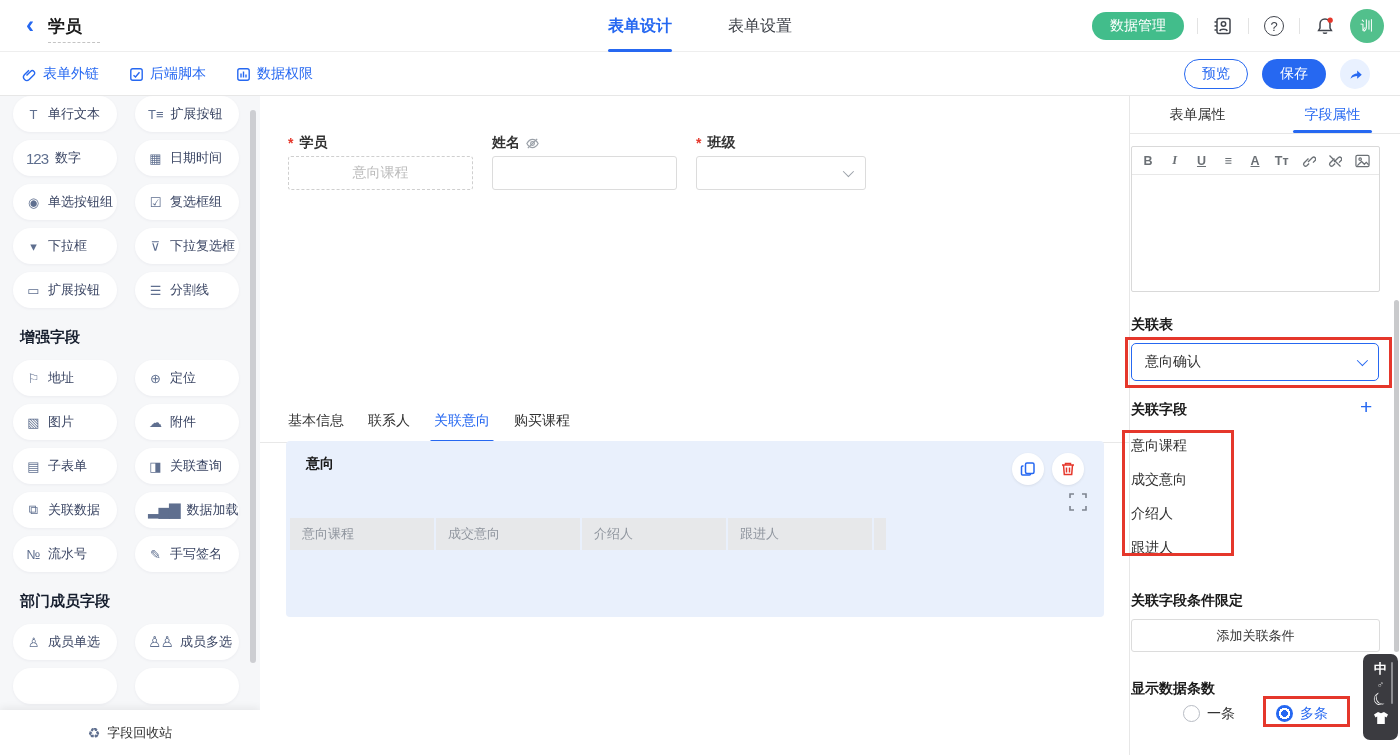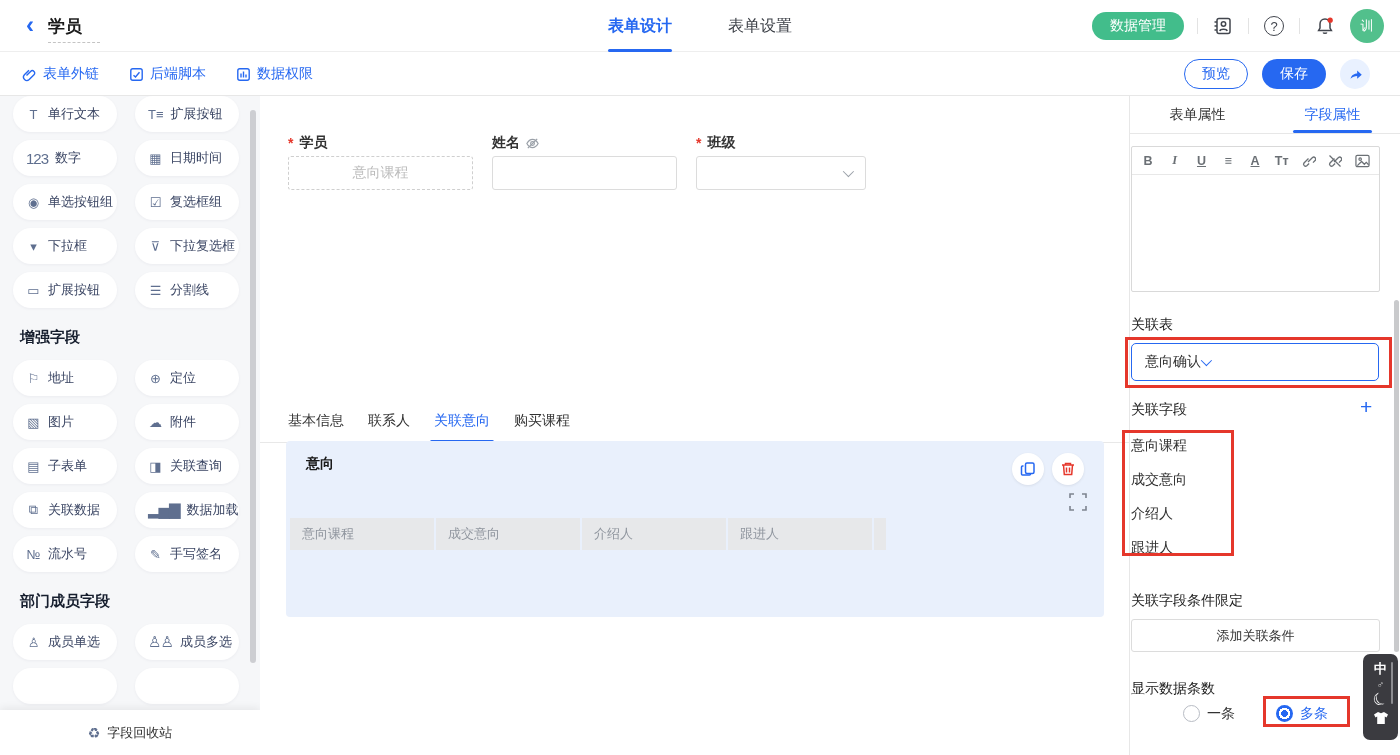--- a/index.html
+++ b/index.html
@@ -72,22 +72,22 @@
   #props { position:absolute; top:96px; left:1129px; width:271px; height:659px; background:#fff; border-left:1px solid #e7e7e7; }
   .ptabs { position:absolute; top:0; left:0; width:100%; height:38px; border-bottom:1px solid #e7e7e7; display:flex; }
   .ptab { position:relative; flex:1; display:flex; align-items:center; justify-content:center; font-size:14px; color:#333; cursor:pointer; }
   .ptab.active { color:#2668f1; }
   .ptab.active::after { content:""; position:absolute; left:28px; right:28px; bottom:0; height:3px; background:#2668f1; border-radius:2px; }
   .editor { position:absolute; top:50px; left:1px; width:249px; height:146px; border:1px solid #d9d9d9; border-radius:2px; background:#fff; }
   .editor-bar { height:28px; border-bottom:1px solid #e8e8e8; display:flex; align-items:center; justify-content:space-between; padding:0 9px; }
   .etool { font-size:12.5px; color:#6b7075; cursor:pointer; min-width:14px; text-align:center; font-weight:bold; }
   .etool.u { text-decoration:underline; }
   .etool.i { font-style:italic; font-family:"Liberation Serif","DejaVu Serif",serif; }
-  .plabel { position:absolute; left:1px; font-size:14px; font-weight:normal; color:#1a1a1a; }
-  .pselect { position:absolute; top:247px; left:1px; width:248px; height:38px; border:1.5px solid #2668f1; border-radius:5px; display:flex; align-items:center; padding:3px 13px; font-size:14px; color:#333; cursor:pointer; background:#fff; }
+  .plabel { position:absolute; left:1px; font-size:14px; font-weight:bold; color:#1a1a1a; }
+  .pselect { position:absolute; top:247px; left:1px; width:248px; height:38px; border:1.5px solid #2668f1; border-radius:5px; display:flex; align-items:center; justify-content:space-between; padding:3px 13px; font-size:14px; color:#333; cursor:pointer; background:#fff; }
   .pselect .chev { border-color:#2668f1; }
   .plus { position:absolute; top:301px; left:230px; font-size:21px; color:#2668f1; font-weight:400; cursor:pointer; line-height:20px; }
   .rel-item { position:absolute; left:1px; font-size:14px; color:#333; cursor:pointer; }
   .cond-btn { position:absolute; top:523px; left:1px; width:249px; height:33px; background:#fff; border:1px solid #dcdcdc; border-radius:3px; font-size:13px; color:#333; cursor:pointer; }
   .radio-row { position:absolute; top:607px; left:0; width:100%; height:22px; }
   .radio { position:absolute; top:2px; width:17px; height:17px; border-radius:50%; border:1px solid #b8bcc4; background:#fff; cursor:pointer; }
   .radio.sel { border:none; background:radial-gradient(circle at 50% 50%, #2668f1 0 3.5px, #fff 3.5px 5.8px, #2668f1 5.8px); }
   .radio-lb { position:absolute; top:2px; font-size:14px; color:#333; cursor:pointer; }
   .radio-lb.sel { color:#2668f1; }
   .annot { position:absolute; border:3px solid #e5372b; z-index:6; pointer-events:none; }

